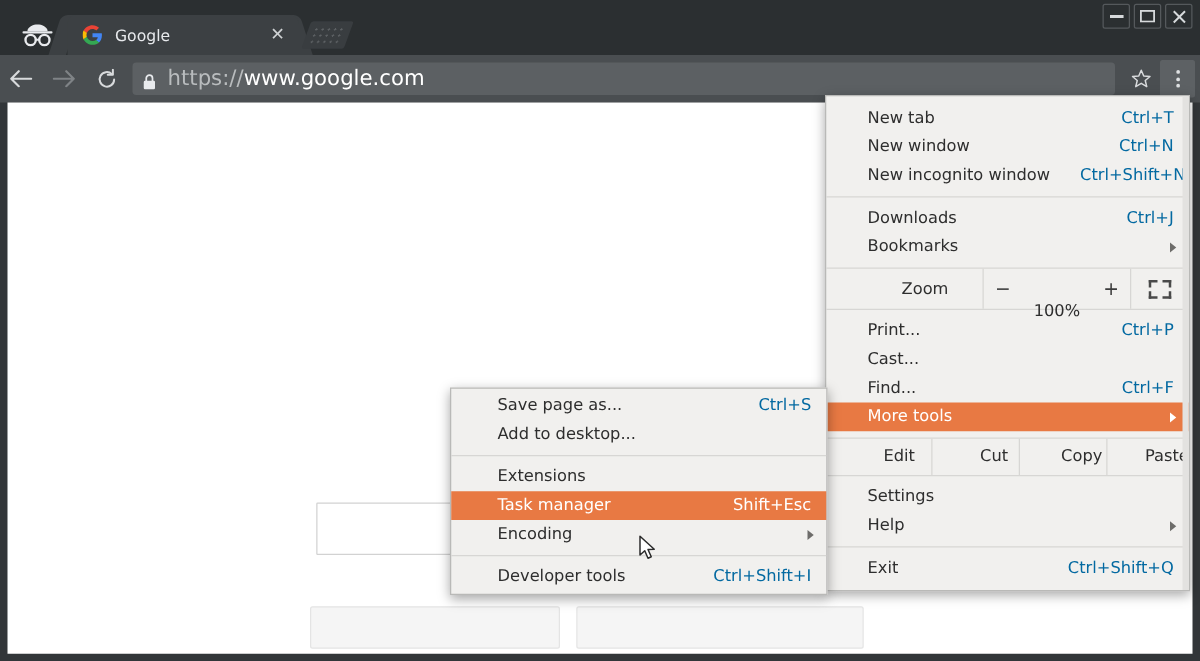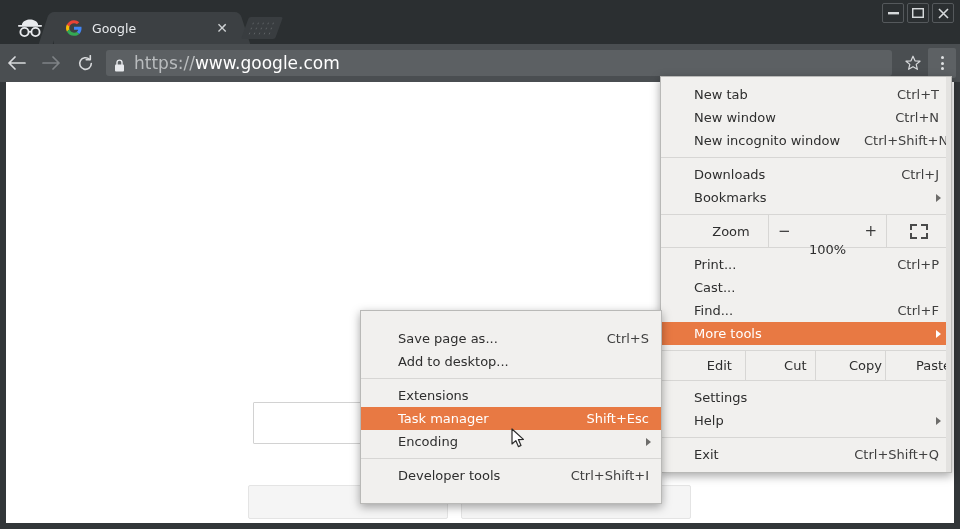--- a/index.html
+++ b/index.html
@@ -157,21 +157,21 @@
     padding: 5px 0;
   }
   .menu-item {
     position: relative;
     height: 23px;
     display: flex; align-items: center;
     padding: 0 12px 0 33px;
     white-space: nowrap;
   }
   .menu-item .label { flex: 1; }
-  .menu-item .accel { color: #404040; margin-left: 24px; }
+  .menu-item .accel { color: #0369a1; margin-left: 24px; }
   .menu-item.selected { background: #e87943; }
   .menu-item.selected .label,
   .menu-item.selected .accel { color: #ffffff; }
   .menu-item .arrow {
     position: absolute; right: 10px; top: 50%;
     margin-top: -4px;
     width: 0; height: 0;
     border-left: 5px solid #6d6c6a;
     border-top: 4px solid transparent;
     border-bottom: 4px solid transparent;
@@ -195,21 +195,21 @@
     border-top: 1px solid #d7d6d4;
     border-bottom: 1px solid #d7d6d4;
     margin: 5px 0;
   }
   .row-split .cell {
     display: flex; align-items: center; justify-content: center;
     border-right: 1px solid #d7d6d4;
     font-size: 13px; color: #2e2e2e;
   }
   .row-split .cell:last-child { border-right: none; }
-  .cell-zoom-label { width: 108px; justify-content: flex-start; padding-left: 33px; }
+  .cell-zoom-label { width: 126px; justify-content: flex-start; padding-left: 33px; }
   .cell-zoom-ctrl  { width: 118px; gap: 18px; }
   .cell-zoom-ctrl .zbtn { font-size: 15px; color: #3b3b3b; }
   .cell-zoom-ctrl .zval { min-width: 38px; text-align: center; margin-top: 36px; }
   .cell-fullscreen { flex: 1; }
   .fs-icon { width: 18px; height: 15px; position: relative; }
   .fs-icon span {
     position: absolute; width: 7px; height: 6px;
     border: 2px solid #4a4a4a;
   }
   .fs-icon .c1 { left:0; top:0; border-right:none; border-bottom:none; }
@@ -233,21 +233,21 @@
   .row-edit .cell:last-child { border-right: none; }
   .cell-edit-label { width: 112px; justify-content: flex-start; padding-left: 33px; }
   .cell-cut { width: 61px; }
   .cell-copy { width: 61px; }
   .cell-paste { flex: 1; }
 
   
   #more-tools-menu {
     left: 360px; top: 310px;
     width: 302px;
-    padding: 16px 0;
+    padding: 2px 0;
     z-index: 30;
   }
   #more-tools-menu .menu-item { height: 23px; padding-left: 37px; }
   #more-tools-menu .accel { margin-left: 18px; text-align: center; }
 
   
   #menu-scroll {
     position: absolute; right: 0; top: 0; bottom: 0; width: 5px;
     background: #e3e2e0;
   }

